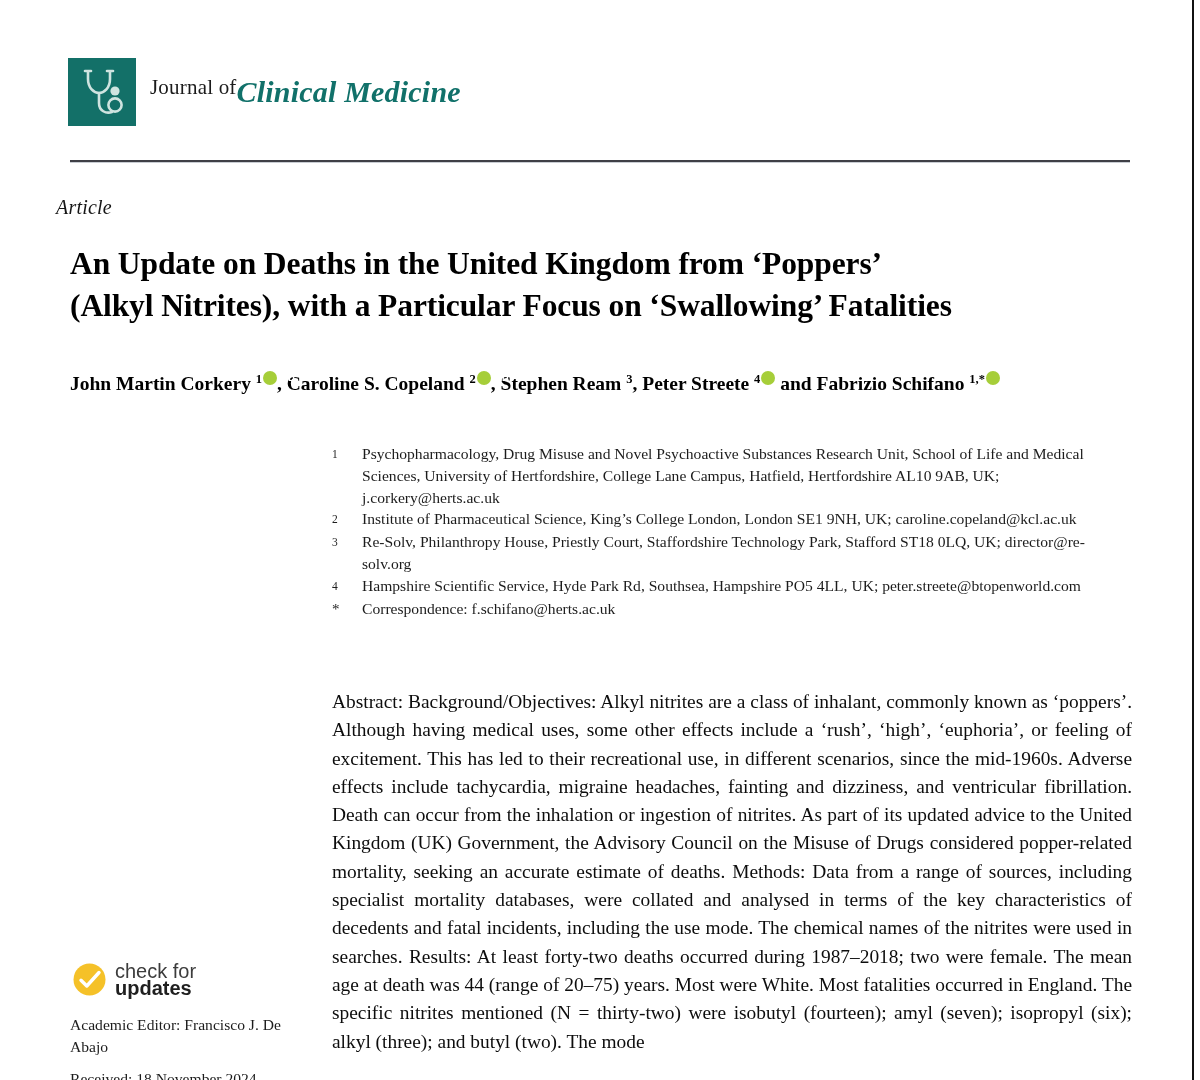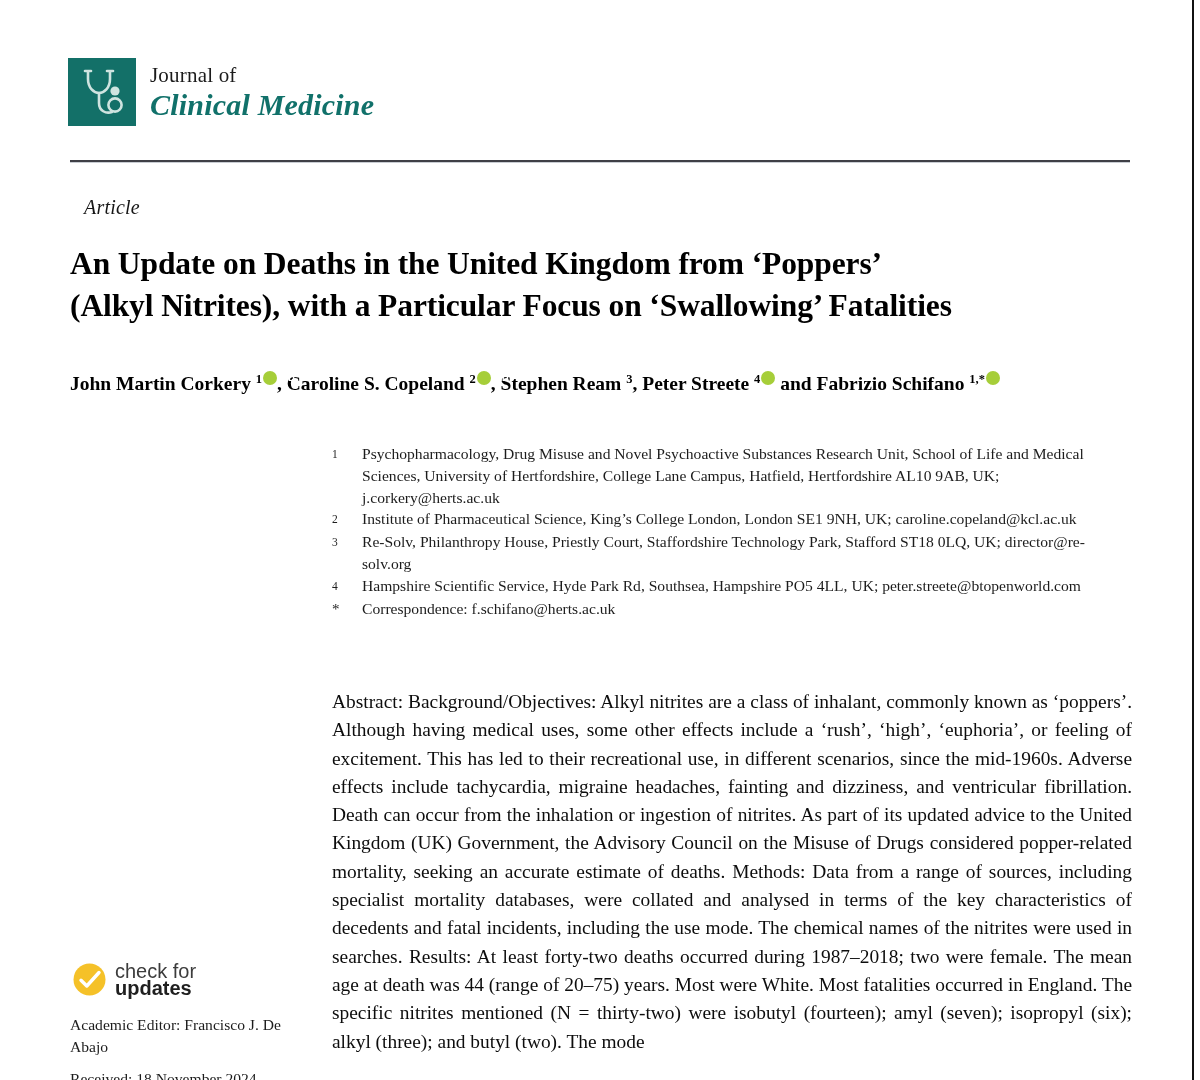--- a/index.html
+++ b/index.html
@@ -53,21 +53,21 @@
     width: 68px;
     height: 68px;
     background: #137068;
     position: relative;
     flex: none;
   }
   .journal-mark svg { display: block; }
 
   .journal-names {
     display: flex;
-    flex-direction: column;
+    flex-direction: row;
     justify-content: space-between;
     line-height: 1;
   }
   .journal-of {
     font-family: "Liberation Serif", "DejaVu Serif", serif;
     font-size: 21px;
     color: #1b1b1b;
     letter-spacing: .2px;
     margin-bottom: 4px;
   }
@@ -95,21 +95,21 @@
     top: 160px;
     width: 1060px;
     height: 0;
     border-top: 2px solid #3f3f46;
     border-bottom: 1px solid #c9cdd3;
   }
 
   
   .article-kicker {
     position: absolute;
-    left: 84px;
+    left: 56px;
     top: 196px;
     font-style: italic;
     font-size: 20px;
     color: #161616;
     letter-spacing: .2px;
   }
   .article-title {
     position: absolute;
     left: 70px;
     top: 222px;

